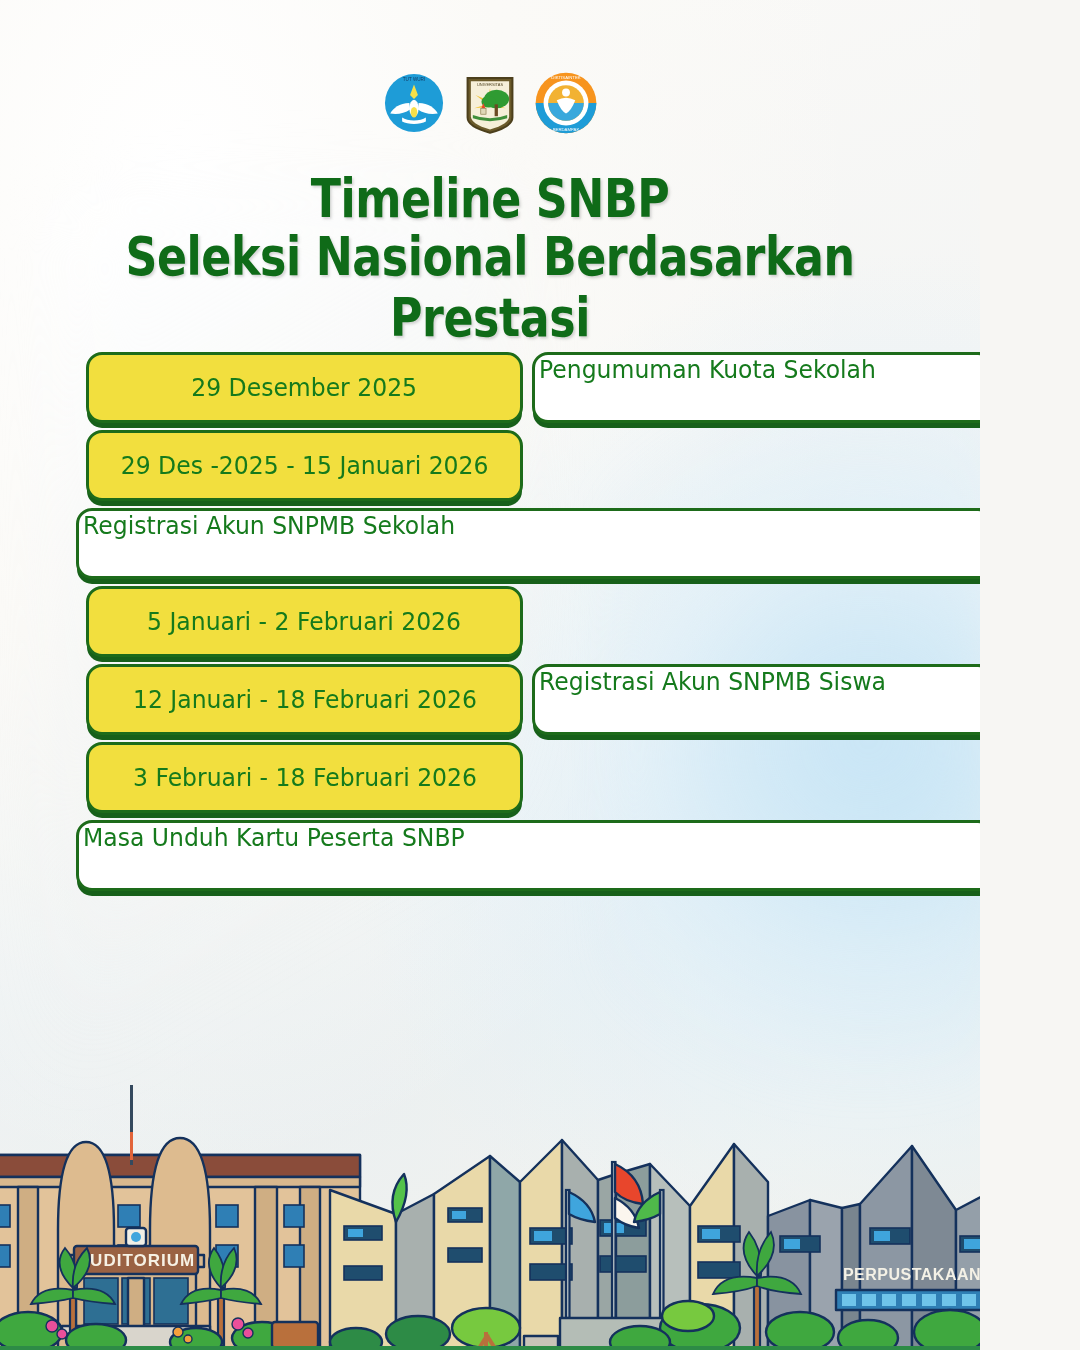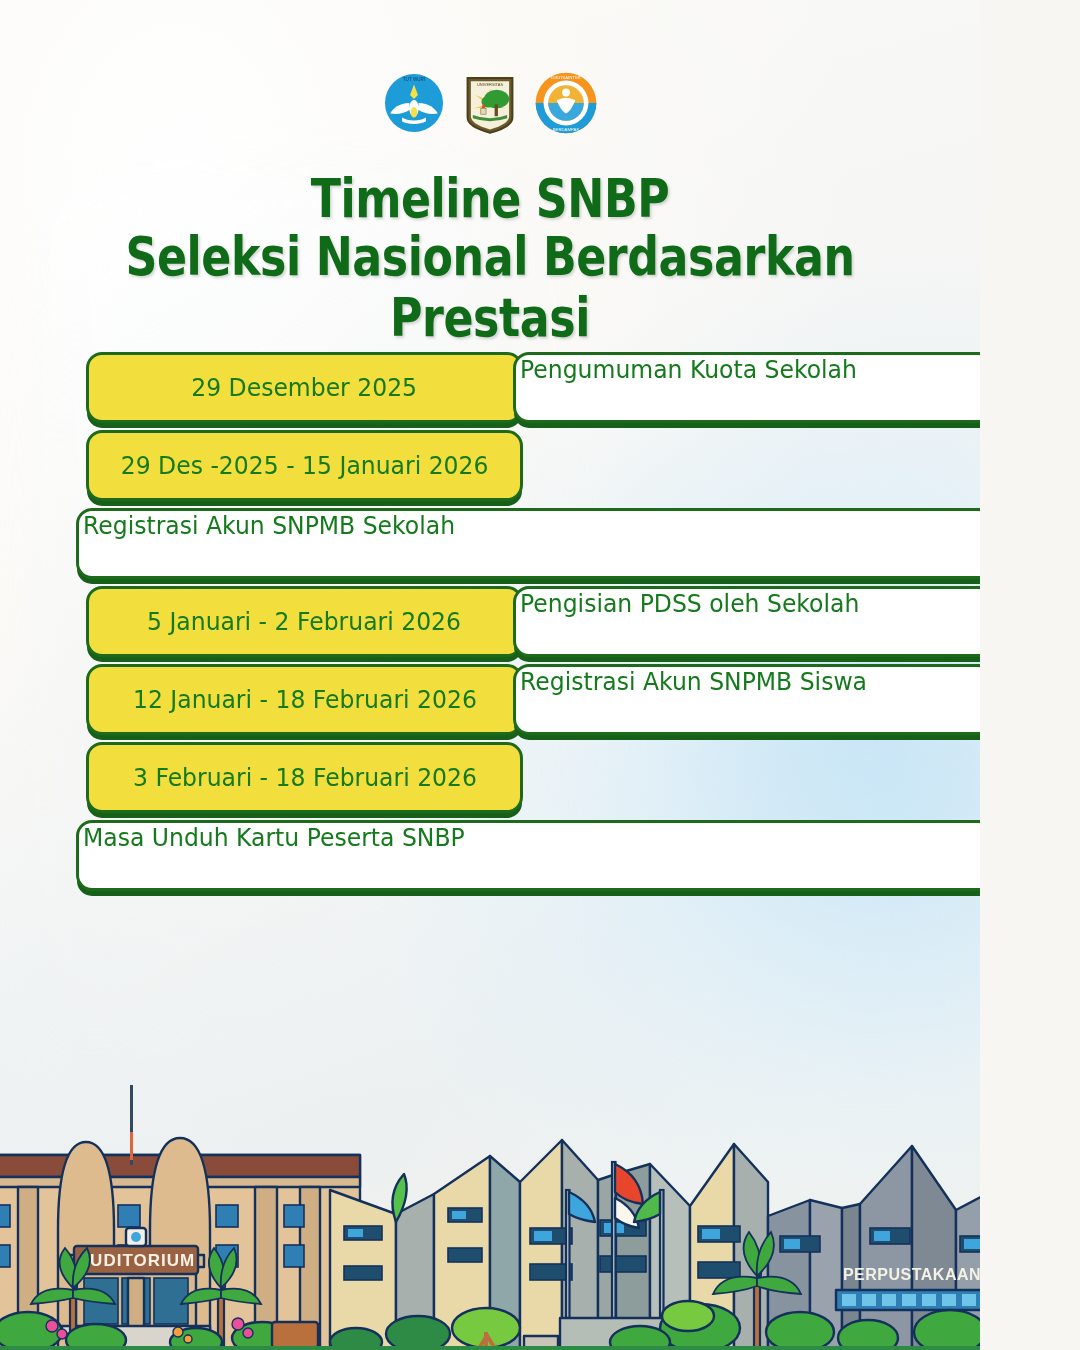--- a/index.html
+++ b/index.html
@@ -95,20 +95,21 @@
     left: 86px;
     width: 908px;
     z-index: 6;
   }
   .t-row {
     position: relative;
     height: 71px;
     margin-bottom: 7px;
     display: flex;
     align-items: stretch;
+    gap: 19px;
   }
   .pill-date {
     position: relative;
     width: 437px;
     flex: 0 0 437px;
     background: #f2df3e;
     border: 3px solid #1d6b1a;
     border-radius: 16px;
     box-shadow: 0 6px 0 -1px #17601a;
     display: flex;
@@ -232,23 +233,20 @@
 
     <div class="t-row">
       <div class="pill-desc">
           <span>Registrasi Akun SNPMB Sekolah</span>
         </div>
     </div>
 
     <div class="t-row">
       <div class="pill-date">
           <span>5 Januari - 2 Februari 2026</span>
-        </div>
-      <div class="pill-desc">
-          <span>Pengisian PDSS oleh Sekolah</span>
         </div>
     </div>
 
     <div class="t-row">
       <div class="pill-date">
           <span>12 Januari - 18 Februari 2026</span>
         </div>
       <div class="pill-desc">
           <span>Registrasi Akun SNPMB Siswa</span>
         </div>

